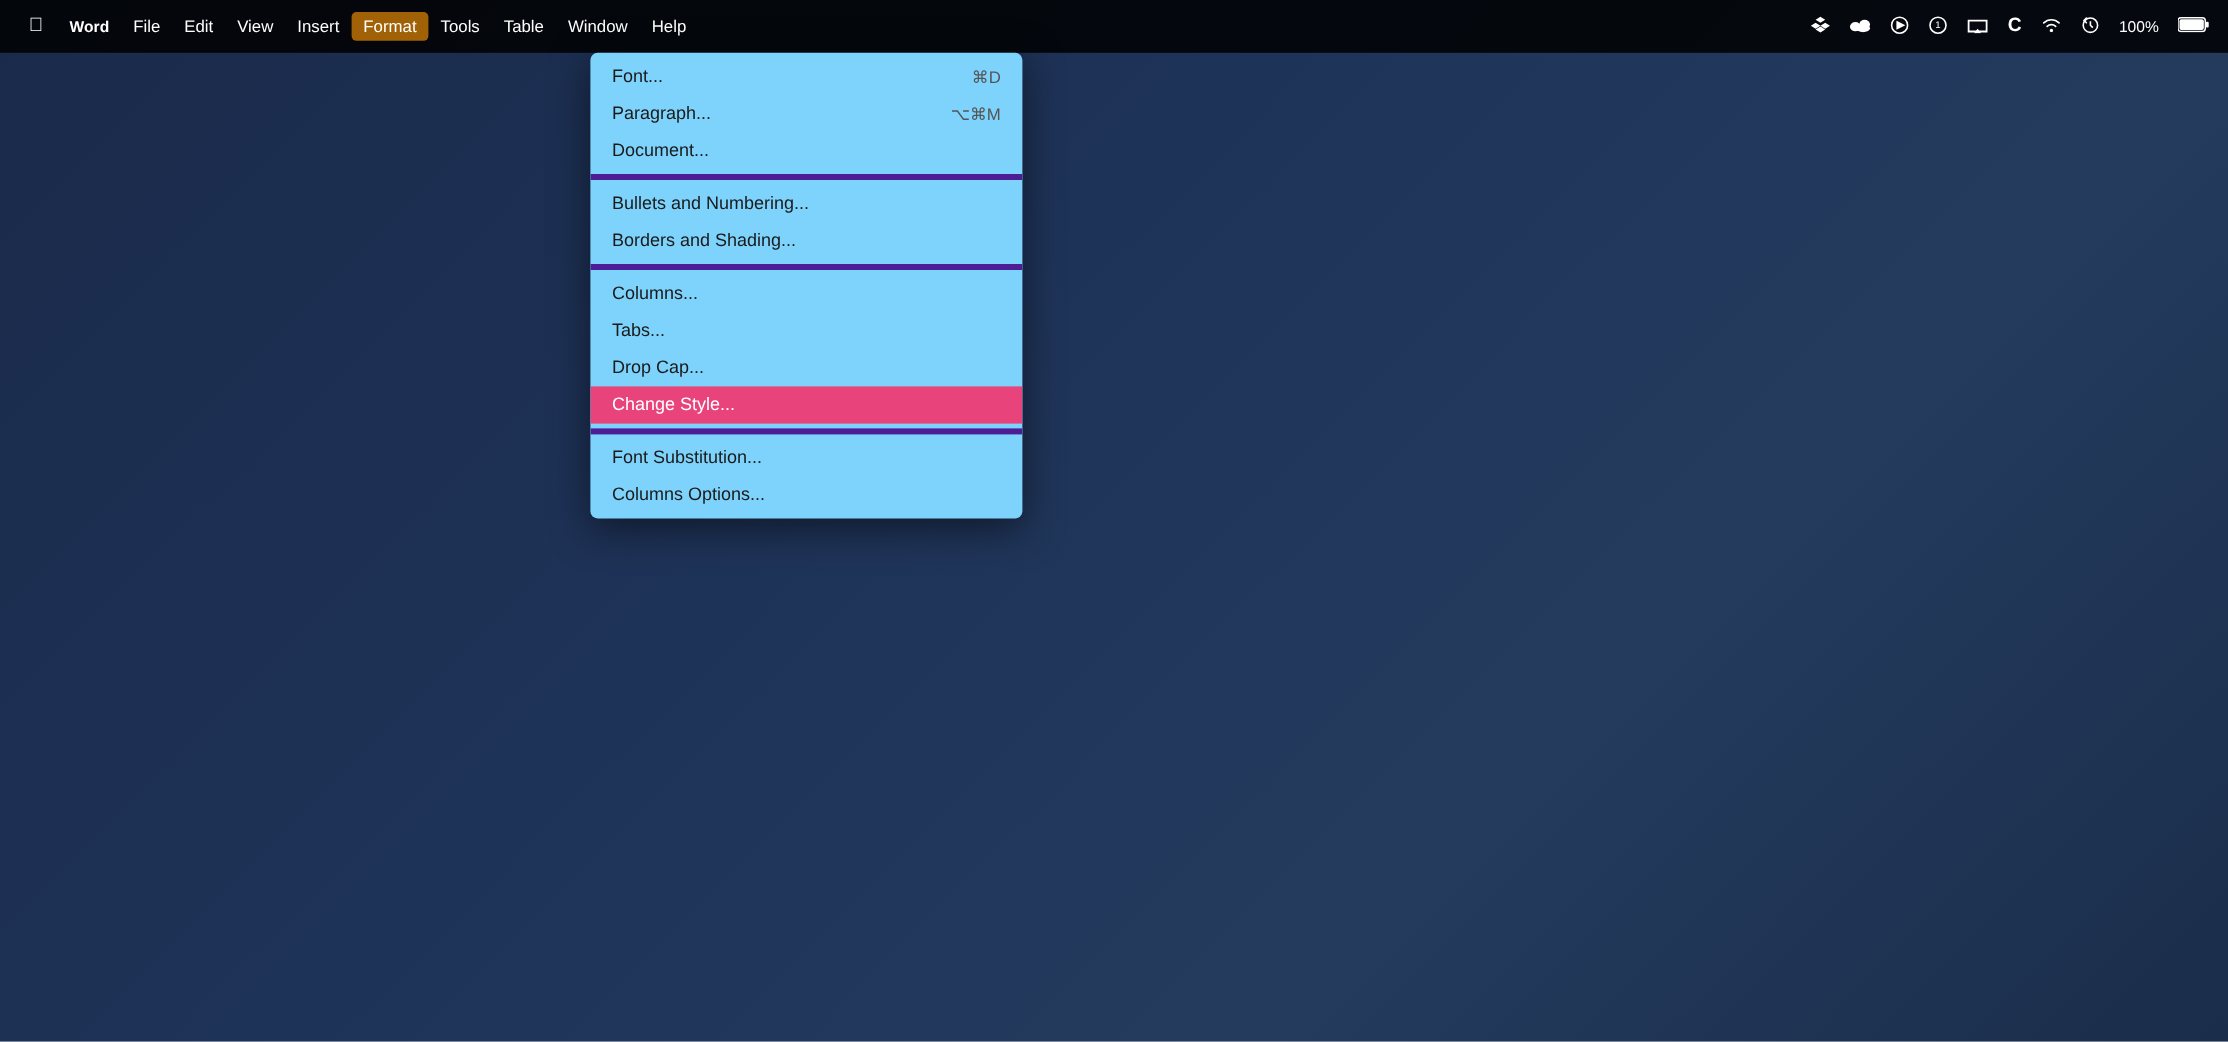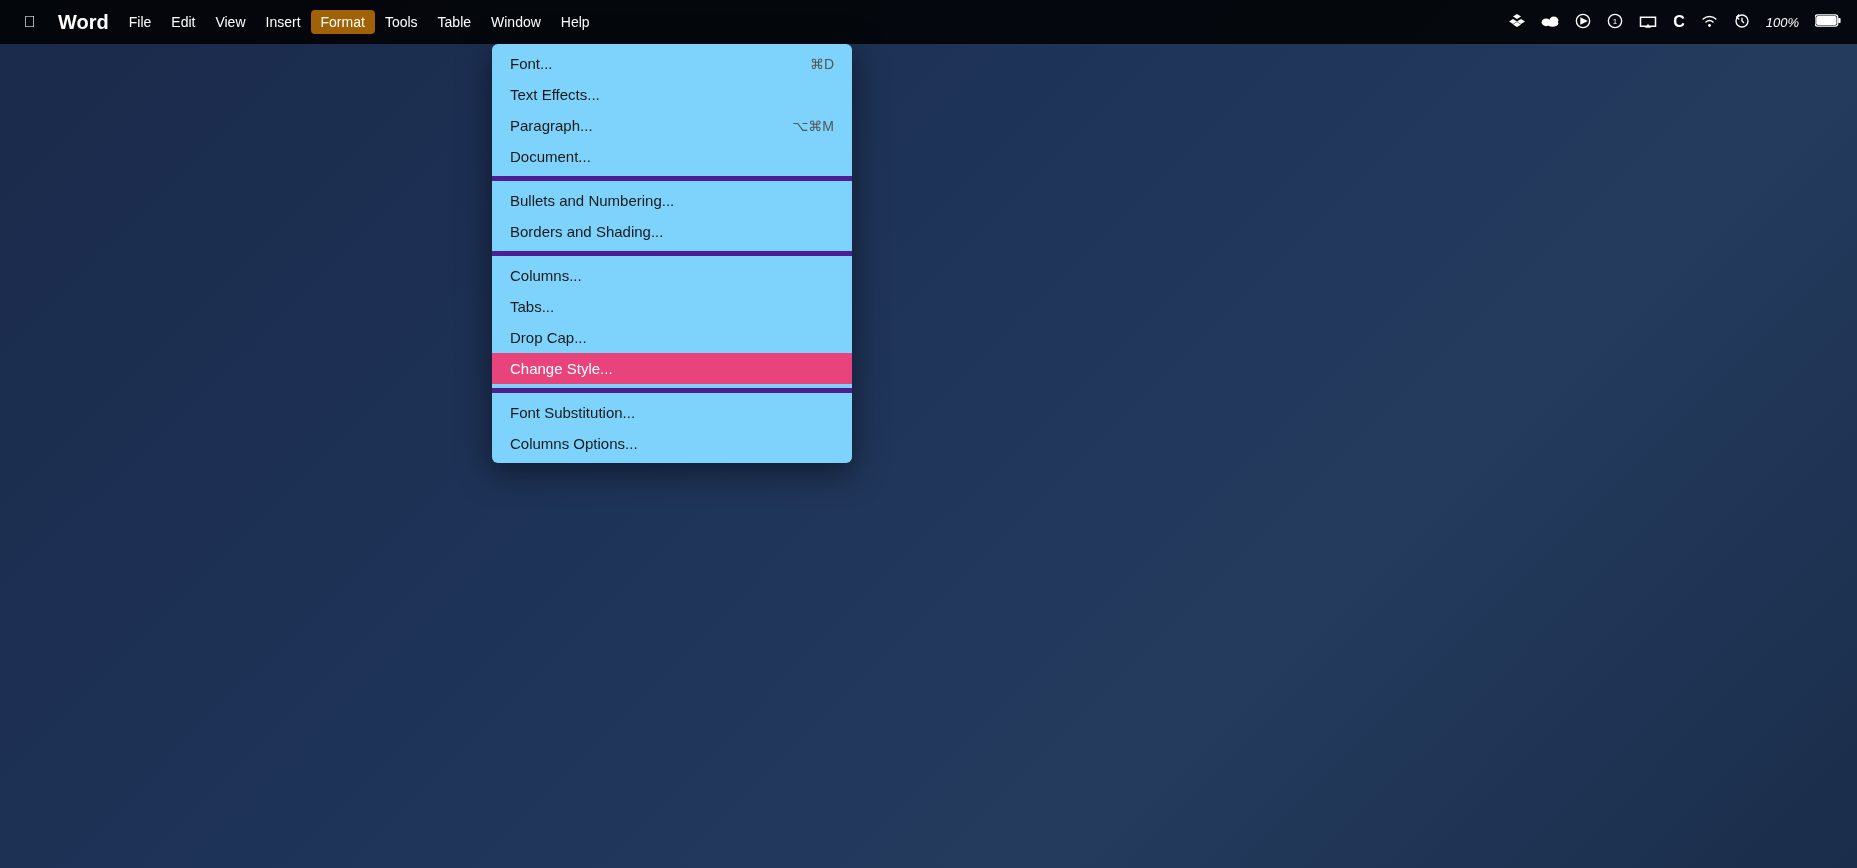--- a/index.html
+++ b/index.html
@@ -35,21 +35,21 @@
       white-space: nowrap;
     }
 
     .menubar-item.apple-logo {
       font-size: 16px;
       padding: 4px 12px;
     }
 
     .menubar-item.app-name {
       font-weight: 700;
-      font-size: 20px;
+      font-size: 13px;
     }
 
     .menubar-item.active {
       background: #a16207;
       color: #ffffff;
     }
 
     .menubar-right {
       margin-left: auto;
       display: flex;
@@ -106,21 +106,20 @@
 
     .menu-item-shortcut {
       font-size: 14px;
       color: #555;
       margin-left: 40px;
     }
 
     .battery-text {
       font-size: 13px;
       color: white;
-      font-style: italic;
     }
   </style>
 </head>
 <body>
 
 <div class="menubar">
 
   <div class="menubar-item apple-logo"></div>
 
   <div class="menubar-item app-name">Word</div>
@@ -202,24 +201,20 @@
 </div>
 
 <div class="dropdown-menu">
 
   <div class="menu-section">
     <div class="menu-item">
       <span class="menu-item-label">Font...</span>
       <span class="menu-item-shortcut">⌘D</span>
     </div>
     <div class="menu-item">
-      <span class="menu-item-label">Text Effects...</span>
-      <span class="menu-item-shortcut"></span>
-    </div>
-    <div class="menu-item">
       <span class="menu-item-label">Paragraph...</span>
       <span class="menu-item-shortcut">⌥⌘M</span>
     </div>
     <div class="menu-item">
       <span class="menu-item-label">Document...</span>
       <span class="menu-item-shortcut"></span>
     </div>
   </div>
 
   <div class="menu-section">

